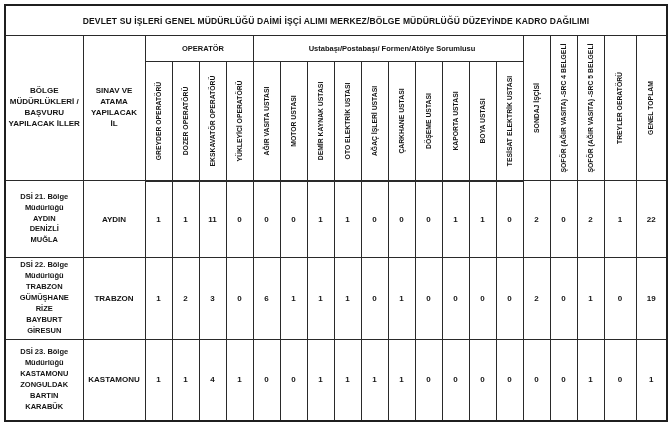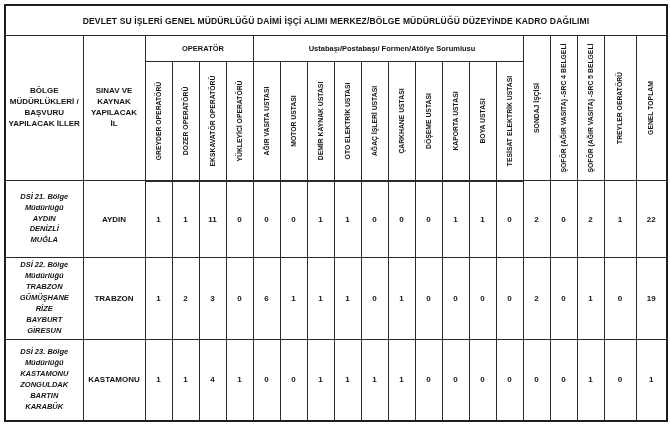--- a/index.html
+++ b/index.html
@@ -16,21 +16,21 @@
             white-space:pre-line; padding:1px;margin-left:35px; }
   .group-h { height:25px; font-size:7.5px; text-align:center; vertical-align:middle;padding-left:8px; }
   .vh { position:relative; }
   .vrow { height:119px; }
   .vh .vtext { position:absolute; top:50%; left:50%;
                transform:translate(-50%,-50%) rotate(-90deg);
                width:112px; font-size:6.8px; line-height:1.15; text-align:center; }
   .vh.full .vtext { width:140px; }
   .sep th { border-bottom-width:2px; }
   td.region { font-size:7.5px; line-height:1.45; text-align:center; vertical-align:middle;
-              white-space:pre-line;font-style:italic; }
+              white-space:pre-line; }
   td.prov { font-size:8px; text-align:center; vertical-align:middle; }
   td.num  { font-size:8px; text-align:center; vertical-align:middle; }
 </style>
 </head>
 <body>
 
 <div class="sheet">
   <table id="kadro-table">
       <colgroup>
         <col style="width: 78px;">
@@ -58,21 +58,21 @@
       <thead>
         <tr>
           <th class="title-cell" colspan="21">DEVLET SU İŞLERİ GENEL MÜDÜRLÜĞÜ DAİMİ İŞÇİ ALIMI MERKEZ/BÖLGE MÜDÜRLÜĞÜ DÜZEYİNDE KADRO DAĞILIMI</th>
         </tr>
         <tr>
           <th class="corner" rowspan="2">BÖLGE
 MÜDÜRLÜKLERİ /
 BAŞVURU
 YAPILACAK İLLER</th>
           <th class="corner" rowspan="2">SINAV VE
-KAYNAK
+ATAMA
 YAPILACAK
 İL</th>
           <th class="group-h" colspan="4">OPERATÖR</th>
           <th class="group-h" colspan="10">Ustabaşı/Postabaşı/ Formen/Atölye Sorumlusu</th>
           <th class="vh full" rowspan="2">
             <span class="vtext">SONDAJ İŞÇİSİ</span>
           </th>
           <th class="vh full" rowspan="2">
             <span class="vtext">ŞOFÖR (AĞIR VASITA) -SRC 4 BELGELİ</span>
           </th>

